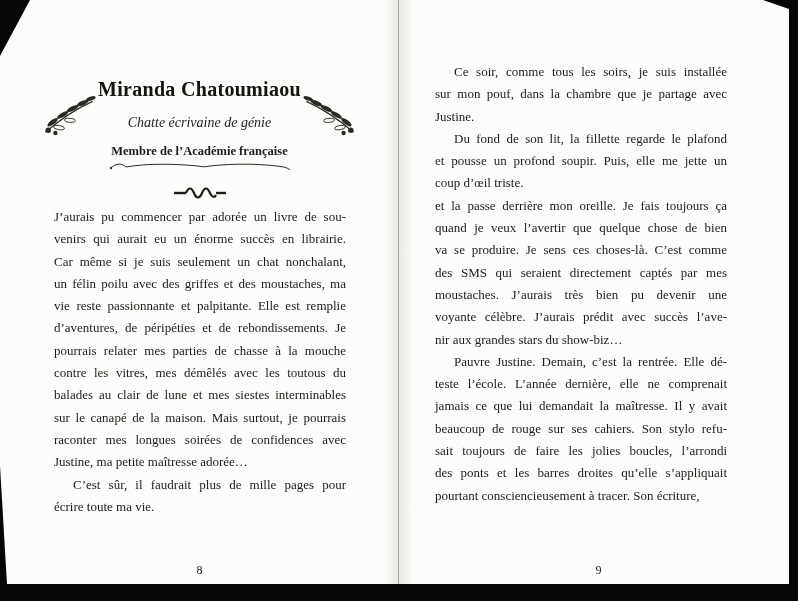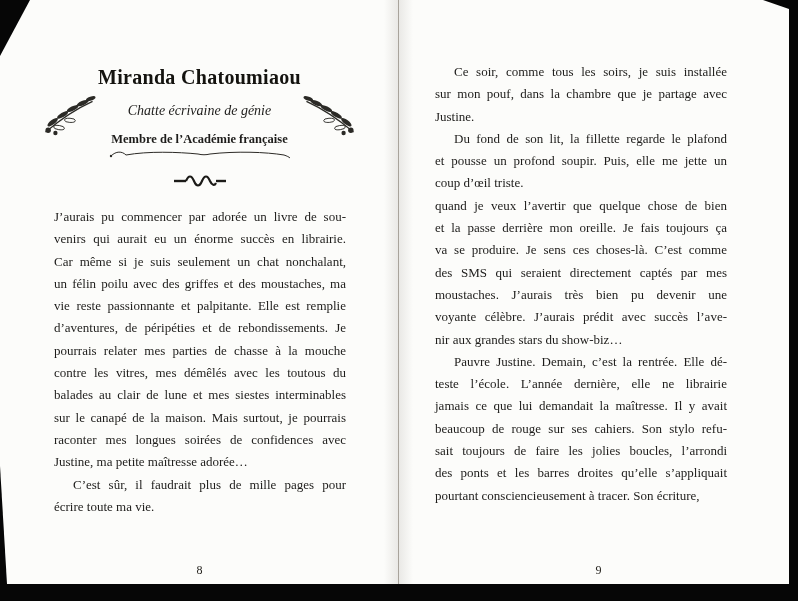--- a/index.html
+++ b/index.html
@@ -16,21 +16,21 @@
   .page.right { left: 399px; }
 
   
   .gutter-line { position: absolute; left: 398px; top: 0; width: 1px; height: 584px; background: #a8a39b; z-index: 3; }
   .gutter-shade-l { position: absolute; left: 384px; top: 0; width: 14px; height: 584px;
     background: linear-gradient(to right, rgba(70,62,50,0), rgba(70,62,50,0.10)); z-index: 2; }
   .gutter-shade-r { position: absolute; left: 399px; top: 0; width: 14px; height: 584px;
     background: linear-gradient(to left, rgba(70,62,50,0), rgba(70,62,50,0.10)); z-index: 2; }
 
   
-  .chapter-header { position: absolute; top: 0; left: 0; width: 100%; text-align: center; }
+  .chapter-header { position: absolute; top: 12px; left: 0; width: 100%; text-align: center; }
   .chapter-title { margin-top: 66px; font-size: 20px; font-weight: bold; letter-spacing: 0.3px; color: #14130f; }
   .chapter-subtitle { margin-top: 14px; font-style: italic; font-size: 14px; }
   .chapter-affiliation { margin-top: 13px; font-size: 12.5px; font-weight: bold; }
   .flourish { margin-top: 1px; line-height: 0; }
   .section-divider { margin-top: 12px; line-height: 0; }
 
   .branch { position: absolute; top: 90px; line-height: 0; }
   .branch.b-left  { left: 40px; }
   .branch.b-right { right: 40px; transform: scaleX(-1); }
 
@@ -139,31 +139,31 @@
           <div class="line indent">Ce soir, comme tous les soirs, je suis installée</div>
           <div class="line">sur mon pouf, dans la chambre que je partage avec</div>
           <div class="line last">Justine.</div>
         </div>
         <div class="paragraph">
           <div class="line indent">Du fond de son lit, la fillette regarde le plafond</div>
           <div class="line">et pousse un profond soupir. Puis, elle me jette un</div>
           <div class="line last">coup d’œil triste.</div>
         </div>
         <div class="paragraph">
+          <div class="line">et la passe derrière mon oreille. Je fais toujours ça</div>
           <div class="line">quand je veux l’avertir que quelque chose de bien</div>
-          <div class="line">et la passe derrière mon oreille. Je fais toujours ça</div>
           <div class="line">va se produire. Je sens ces choses-là. C’est comme</div>
           <div class="line">des SMS qui seraient directement captés par mes</div>
           <div class="line">moustaches. J’aurais très bien pu devenir une</div>
           <div class="line">voyante célèbre. J’aurais prédit avec succès l’ave-</div>
           <div class="line last">nir aux grandes stars du show-biz…</div>
         </div>
         <div class="paragraph">
           <div class="line indent">Pauvre Justine. Demain, c’est la rentrée. Elle dé-</div>
-          <div class="line">teste l’école. L’année dernière, elle ne librairie</div>
+          <div class="line">teste l’école. L’année dernière, elle ne comprenait</div>
           <div class="line">jamais ce que lui demandait la maîtresse. Il y avait</div>
           <div class="line">beaucoup de rouge sur ses cahiers. Son stylo refu-</div>
           <div class="line">sait toujours de faire les jolies boucles, l’arrondi</div>
           <div class="line">des ponts et les barres droites qu’elle s’appliquait</div>
           <div class="line last">pourtant consciencieusement à tracer. Son écriture,</div>
         </div>
       </div>
     <div class="page-num">9</div>
   </div>
 

